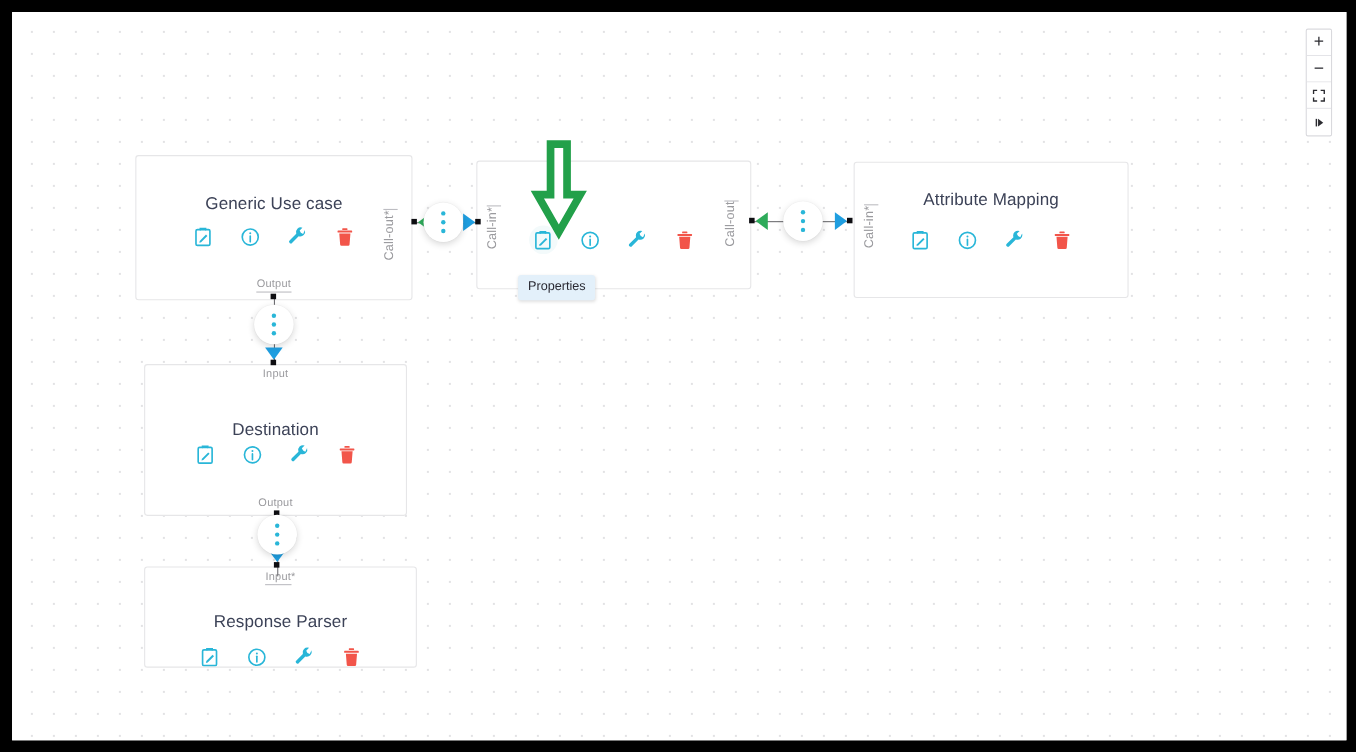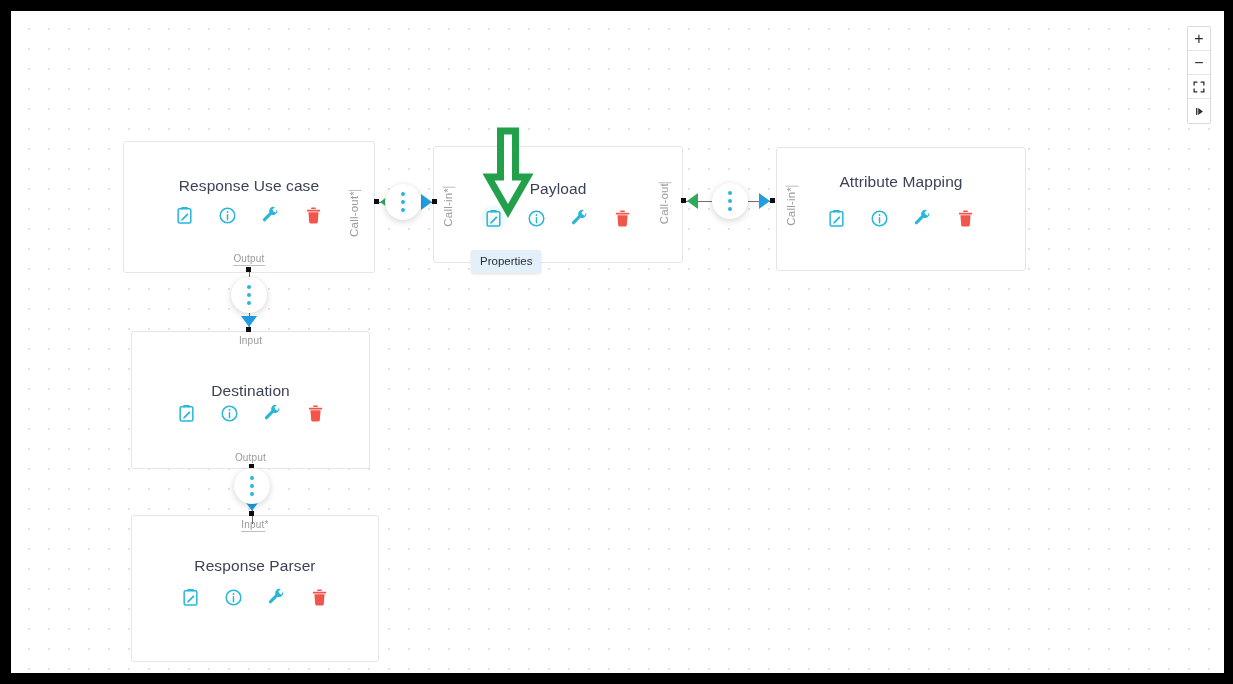--- a/index.html
+++ b/index.html
@@ -231,21 +231,21 @@
     <div class="port-dot" style="left:238px; top:453px;"></div>
     <div class="conn-circle" style="left:223px; top:457px;">
       <i></i>
       <i></i>
       <i></i>
     </div>
     <div class="arrow down" style="left:233px; top:489px;"></div>
     <div class="port-dot" style="left:238px; top:500px;"></div>
 
     <div class="node" style="left:112px; top:130px; width:252px; height:132px;">
-      <div class="node-title" style="top:35px;">Response Use case</div>
+      <div class="node-title" style="top:35px;">Generic Use case</div>
       <div class="node-icons" style="top:60px;">
         <span class="icon-btn">
           <svg width="19" height="19" viewBox="0 0 24 24" fill="none" stroke="#29b6d8" stroke-width="1.9">
             <rect x="4" y="3.5" width="16" height="18" rx="1.6"></rect>
             <path d="M9 3.5V2.2h6v1.3" stroke-linecap="round"></path>
             <path d="M8.3 16.4l7.2-7.2 1.6 1.6-7.2 7.2-2.1.5z" fill="#29b6d8" stroke="none"></path>
           </svg>
         </span>
         <span class="icon-btn">
           <svg width="19" height="19" viewBox="0 0 24 24" fill="none" stroke="#29b6d8" stroke-width="1.9">
@@ -267,21 +267,20 @@
           </svg>
         </span>
       </div>
       <div class="port-v" style="right:13px; top:48px;"><span>Call-out</span><span class="port-star">*</span></div>
       <div class="port-h underline" style="left:0; right:0; text-align:center; top:112px; border:none;">
         <span style="border-bottom:1px solid #bdbdc2; padding-bottom:1px;">Output</span>
       </div>
     </div>
 
     <div class="node" style="left:422px; top:135px; width:250px; height:117px;">
-      <div class="node-title" style="top:33px;">Payload</div>
       <div class="node-icons" style="top:58px;">
         <span class="icon-btn hovered">
           <svg width="19" height="19" viewBox="0 0 24 24" fill="none" stroke="#29b6d8" stroke-width="1.9">
             <rect x="4" y="3.5" width="16" height="18" rx="1.6"></rect>
             <path d="M9 3.5V2.2h6v1.3" stroke-linecap="round"></path>
             <path d="M8.3 16.4l7.2-7.2 1.6 1.6-7.2 7.2-2.1.5z" fill="#29b6d8" stroke="none"></path>
           </svg>
         </span>
         <span class="icon-btn">
           <svg width="19" height="19" viewBox="0 0 24 24" fill="none" stroke="#29b6d8" stroke-width="1.9">
@@ -371,21 +370,21 @@
             <rect x="3.6" y="4.6" width="16.8" height="2.3" rx="0.7"></rect>
             <path d="M5.6 8.0h12.8l-1.0 12.6a1.5 1.5 0 0 1-1.5 1.4H8.1a1.5 1.5 0 0 1-1.5-1.4z"></path>
           </svg>
         </span>
       </div>
       <div class="port-h" style="left:0; right:0; text-align:center; top:121px;">
         <span>Output</span>
       </div>
     </div>
 
-    <div class="node" style="left:120px; top:504px; width:248px; height:147px;">
+    <div class="node" style="left:120px; top:504px; width:248px; height:92px;">
       <div class="port-h" style="left:0; right:0; text-align:center; top:4px;">
         <span style="border-bottom:1px solid #bdbdc2; padding-bottom:1px;">Input</span><span class="port-star">*</span>
       </div>
       <div class="node-title" style="top:41px;">Response Parser</div>
       <div class="node-icons" style="top:68px;">
         <span class="icon-btn">
           <svg width="19" height="19" viewBox="0 0 24 24" fill="none" stroke="#29b6d8" stroke-width="1.9">
             <rect x="4" y="3.5" width="16" height="18" rx="1.6"></rect>
             <path d="M9 3.5V2.2h6v1.3" stroke-linecap="round"></path>
             <path d="M8.3 16.4l7.2-7.2 1.6 1.6-7.2 7.2-2.1.5z" fill="#29b6d8" stroke="none"></path>

